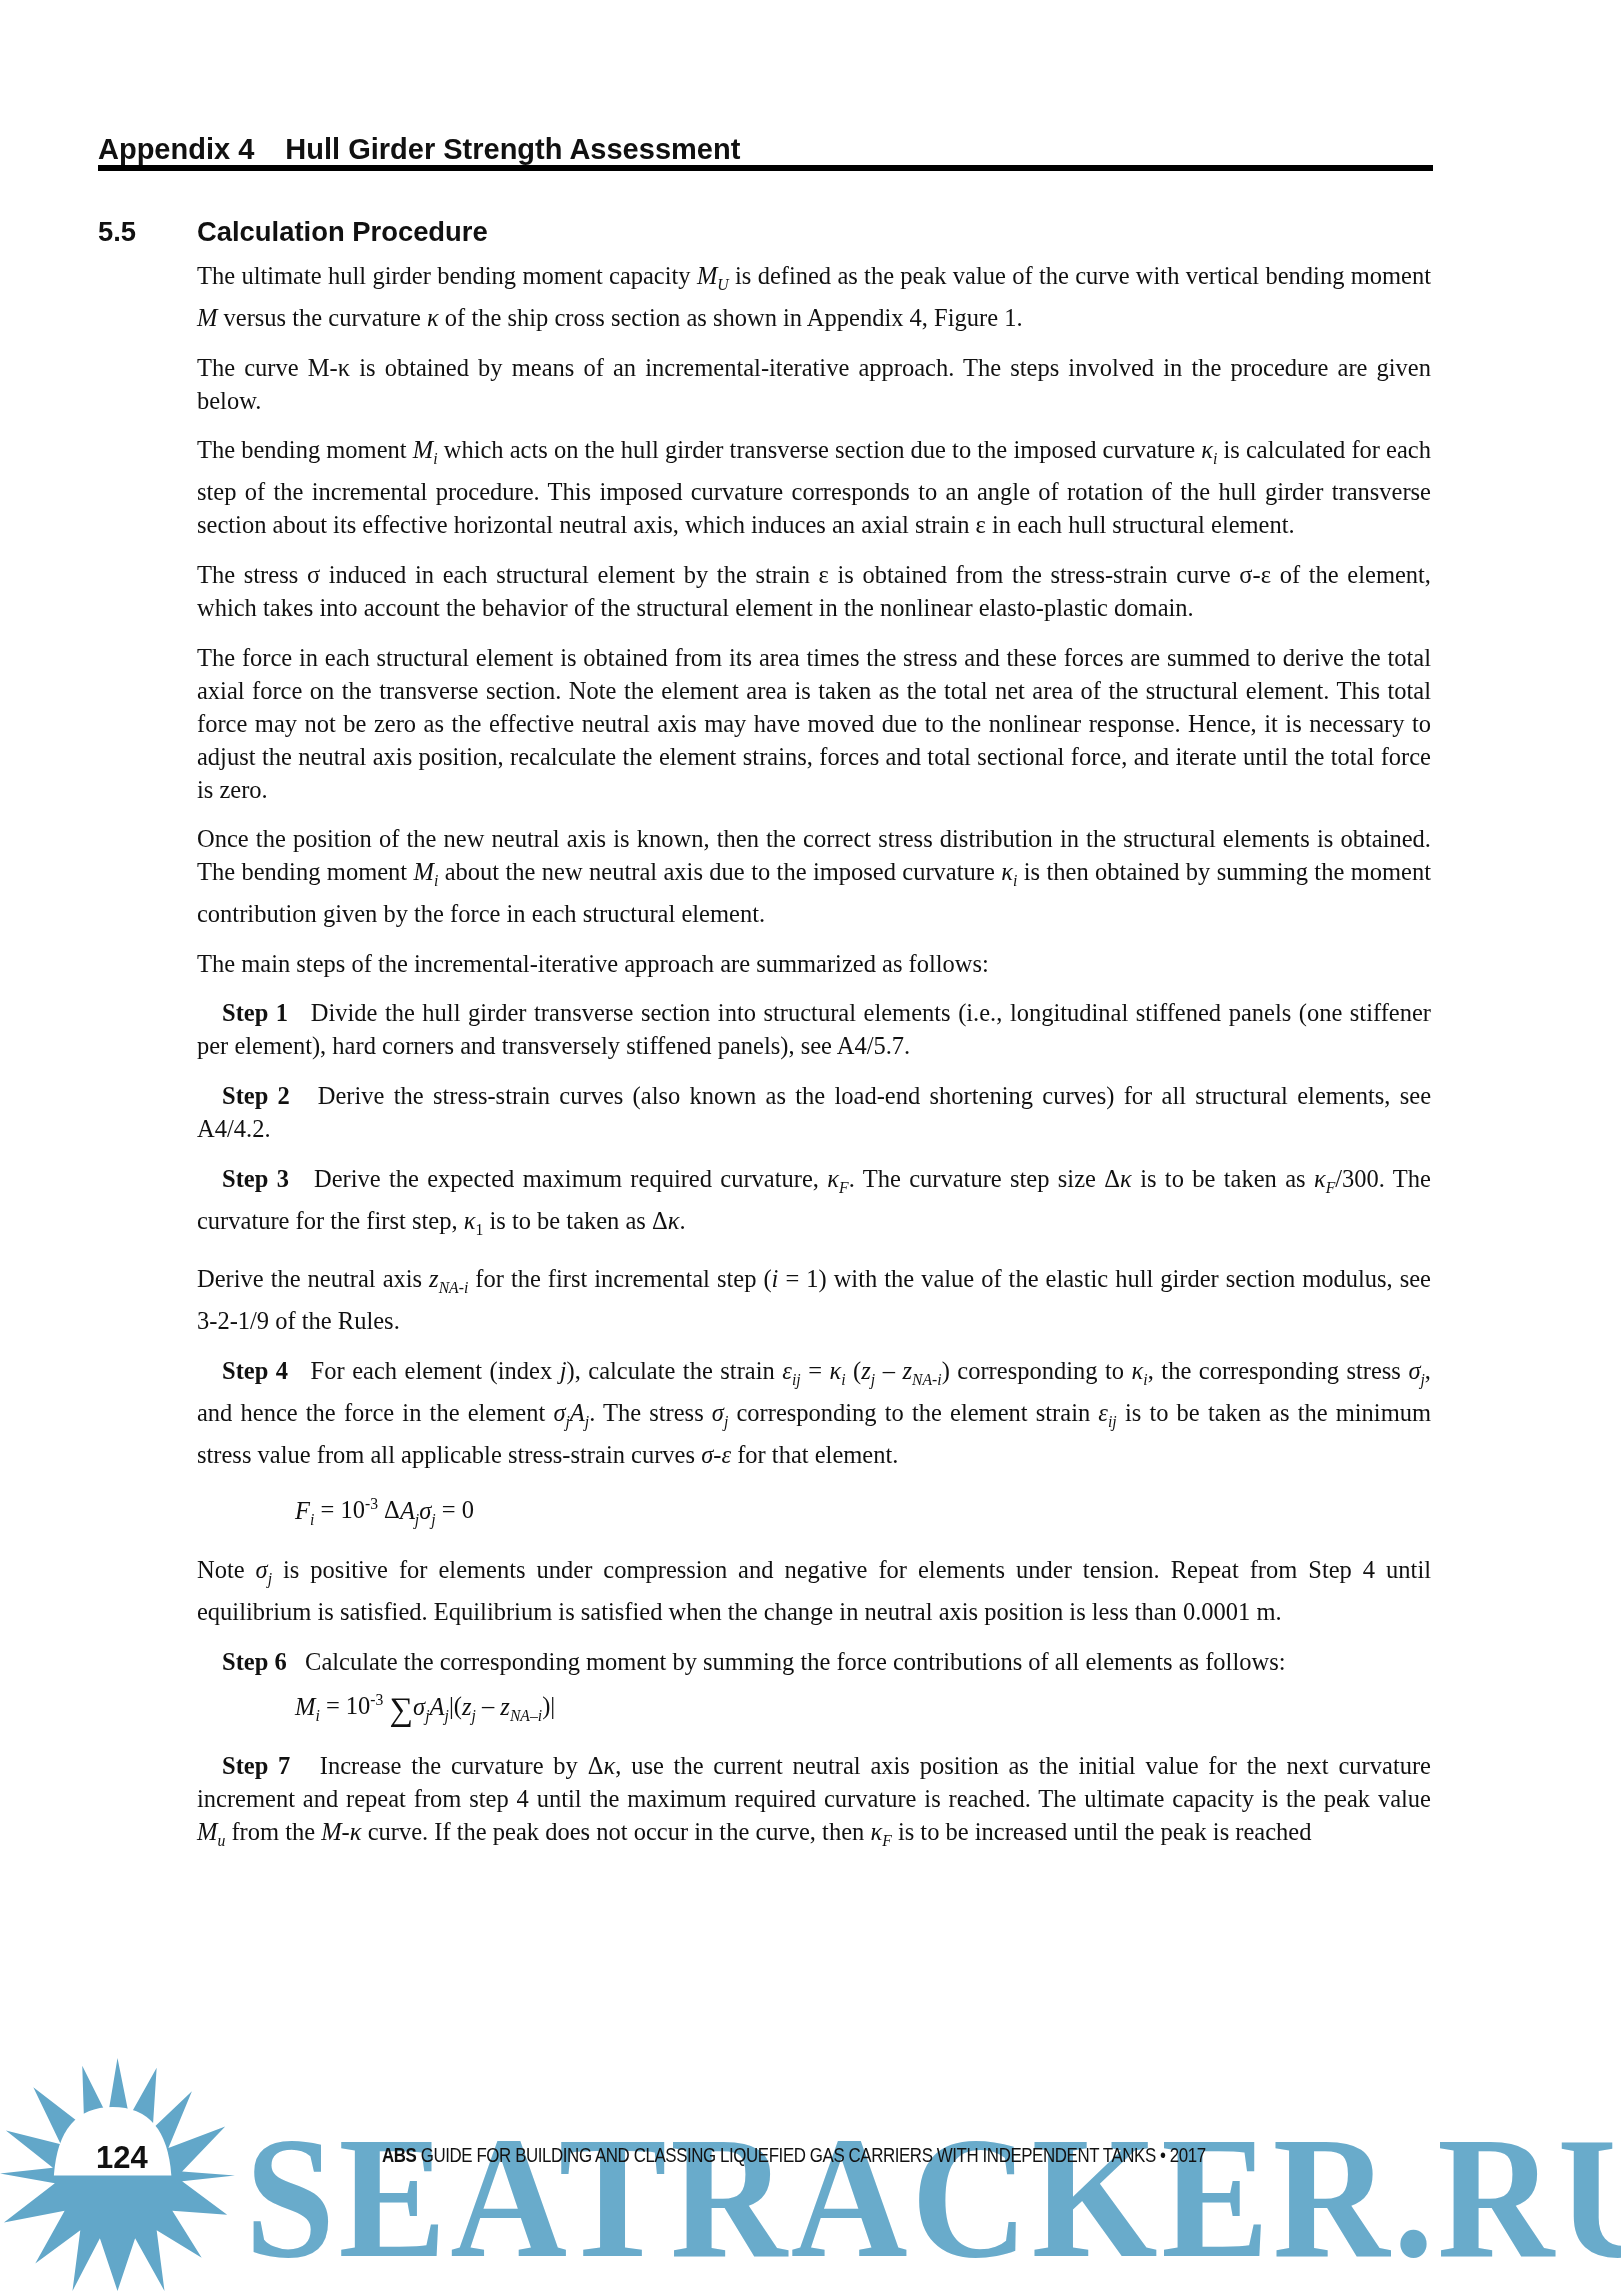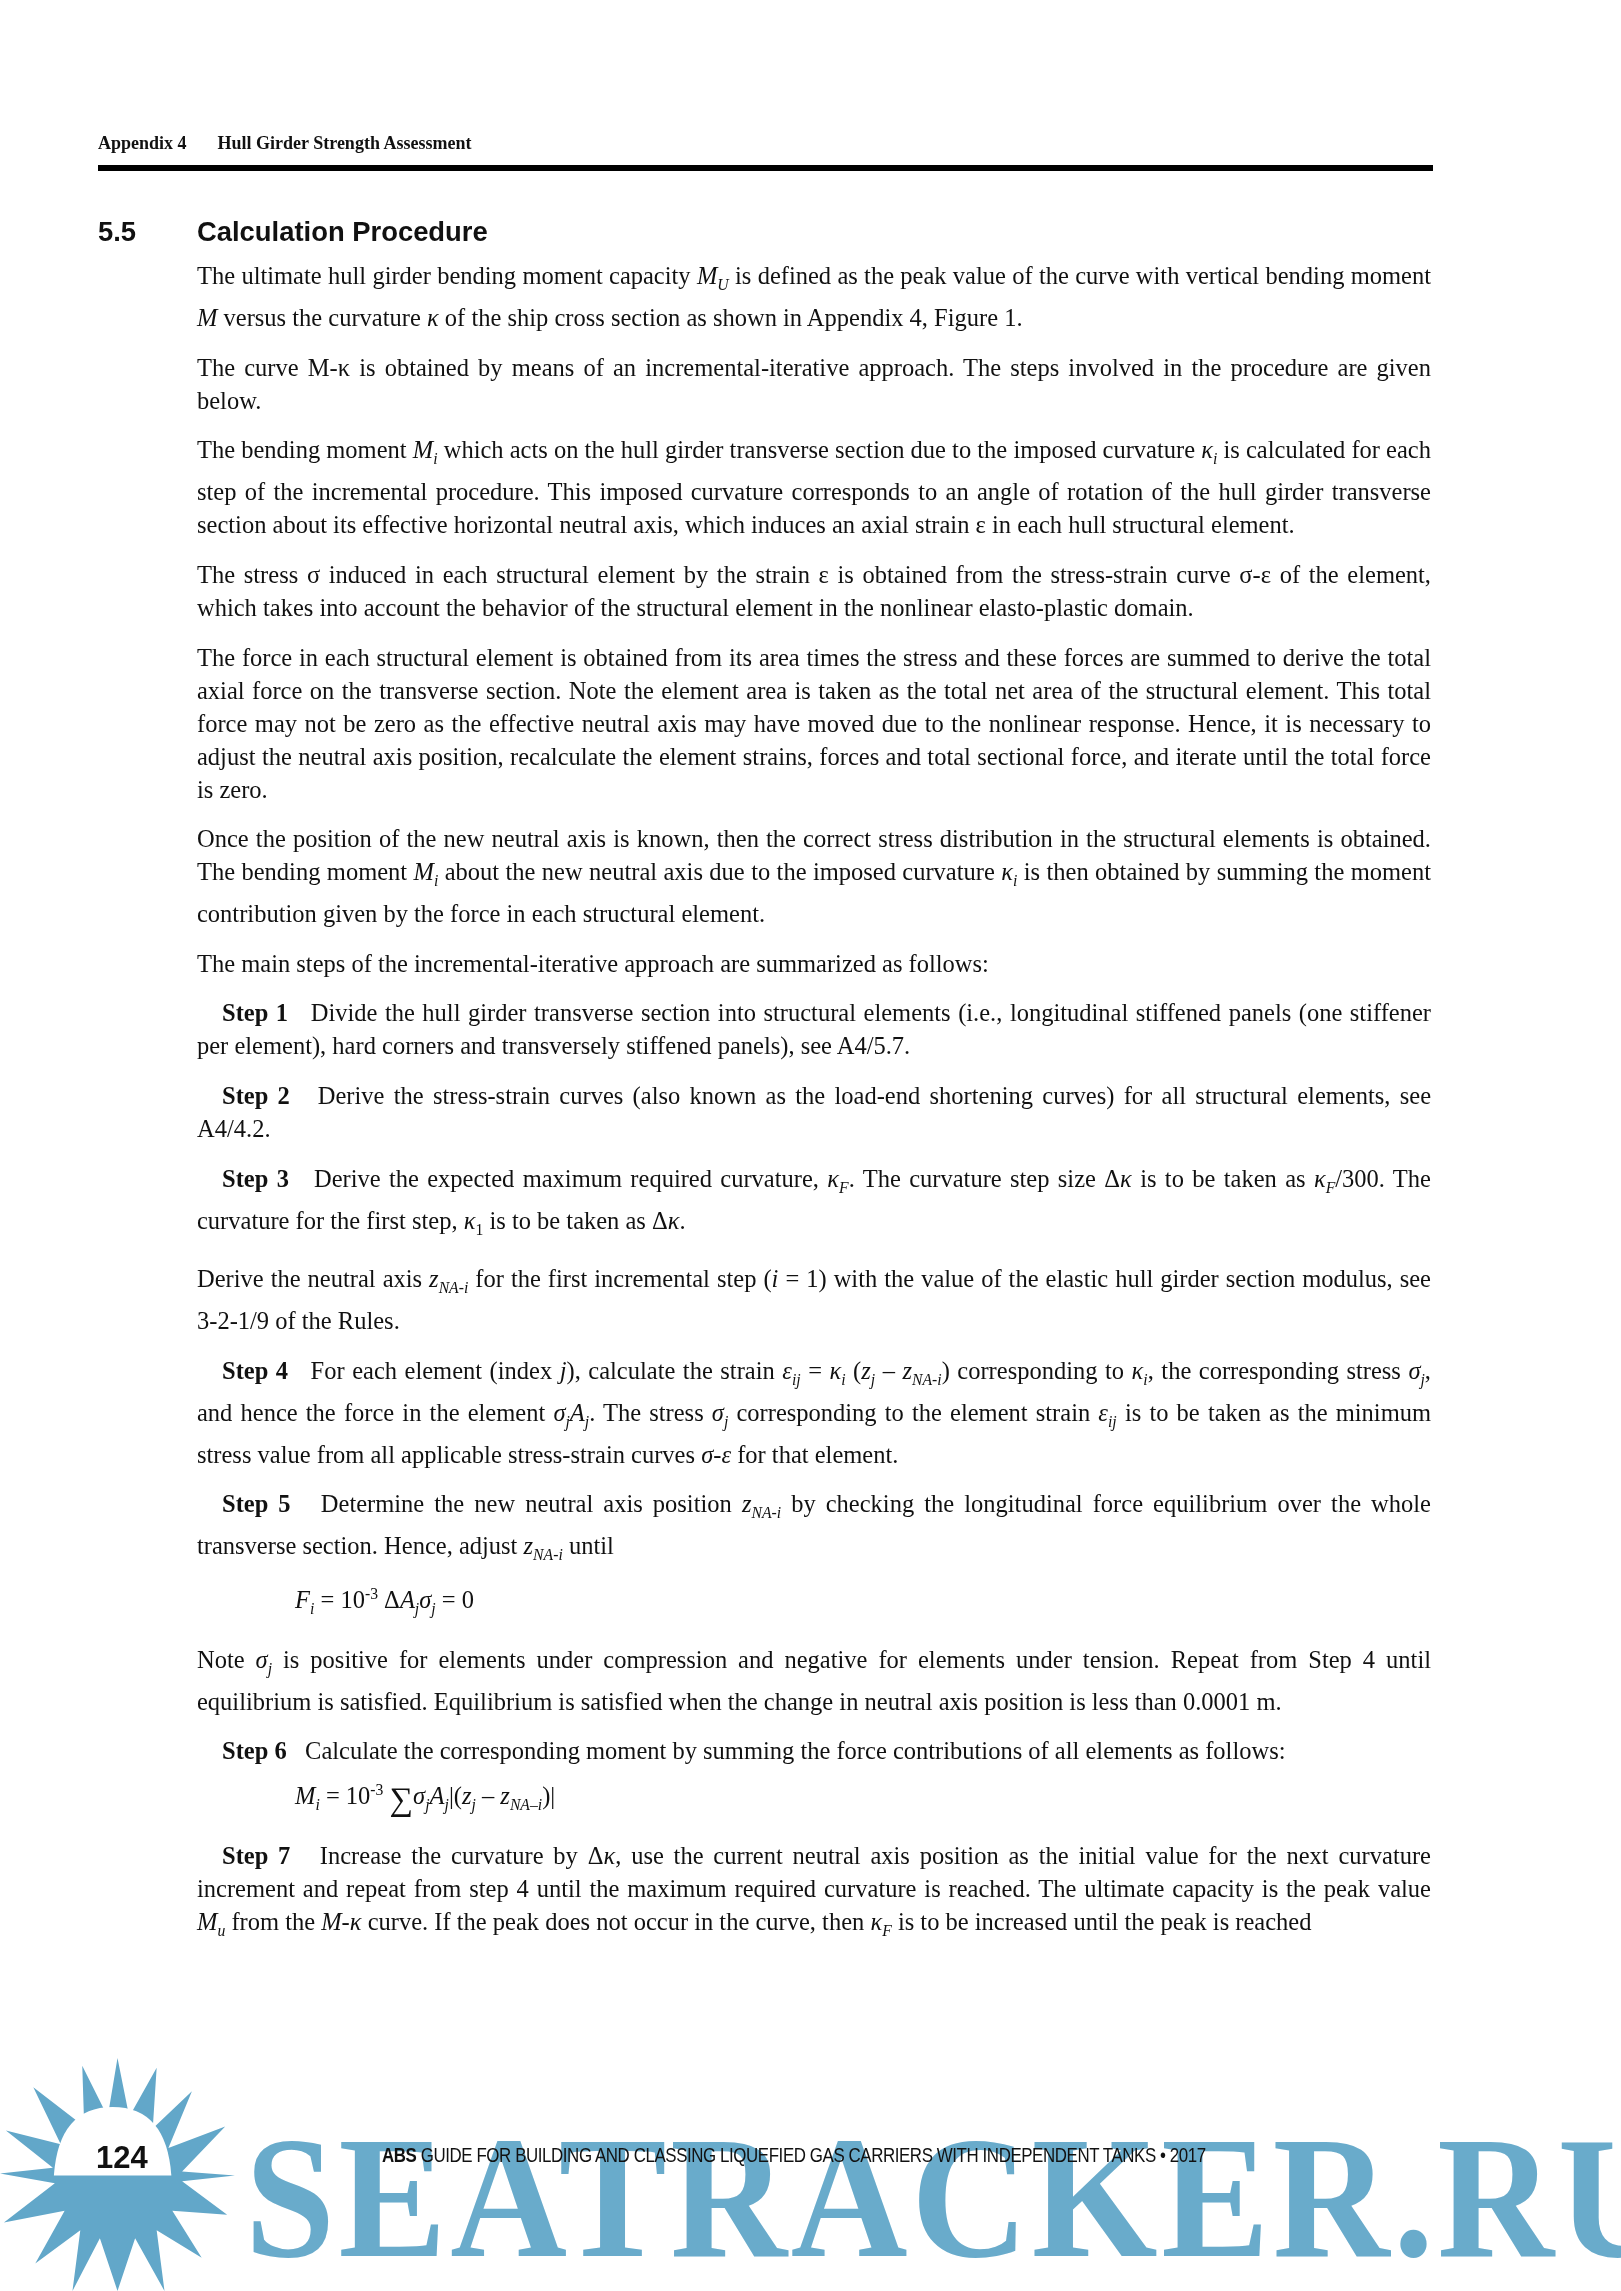--- a/index.html
+++ b/index.html
@@ -1,17 +1,17 @@
 <!DOCTYPE html>
 <html><head>
 <meta charset="utf-8">
 <style>
   html,body{margin:0;padding:0;background:#fff;}
   body{width:1621px;height:2292px;position:relative;overflow:hidden;font-family:"Liberation Serif",serif;color:#111;}
-  .hdr{position:absolute;left:98px;top:133px;width:1335px;font-family:Liberation Serif, serif;font-weight:bold;font-size:18px;}
+  .hdr{position:absolute;left:98px;top:133px;width:1335px;font-family:Liberation Sans, sans-serif;font-weight:bold;font-size:29px;}
   .hdr .gap{display:inline-block;width:31px;}
   .hdr-rule{position:absolute;left:98px;top:165px;width:1335px;height:5.9px;background:#000;}
   .sec{position:absolute;left:98px;top:216px;font-family:"Liberation Sans",sans-serif;font-weight:bold;font-size:27.4px;}
   .sec .num{display:inline-block;width:99px;}
   .body{position:absolute;left:197px;top:259px;width:1234px;font-size:24.5px;line-height:33px;}
   .body p{margin:0 0 16.7px 0;text-align:justify;}
   .body b{font-weight:bold;margin-left:25px;}
   .eq{margin:5.9px 0 17.6px 98px;font-size:24.5px;}
   .sum{font-size:33px;vertical-align:-5.9px;}
   i{font-style:italic;}
@@ -42,21 +42,20 @@
   <p>The stress σ induced in each structural element by the strain ε is obtained from the stress-strain curve σ-ε of the element, which takes into account the behavior of the structural element in the nonlinear elasto-plastic domain.</p>
   <p>The force in each structural element is obtained from its area times the stress and these forces are summed to derive the total axial force on the transverse section. Note the element area is taken as the total net area of the structural element. This total force may not be zero as the effective neutral axis may have moved due to the nonlinear response. Hence, it is necessary to adjust the neutral axis position, recalculate the element strains, forces and total sectional force, and iterate until the total force is zero.</p>
   <p>Once the position of the new neutral axis is known, then the correct stress distribution in the structural elements is obtained. The bending moment <i>M<sub>i</sub></i> about the new neutral axis due to the imposed curvature <i>κ<sub>i</sub></i> is then obtained by summing the moment contribution given by the force in each structural element.</p>
   <p>The main steps of the incremental-iterative approach are summarized as follows:</p>
 
   <p><b>Step 1</b>&nbsp;&nbsp; <span>Divide the hull girder transverse section into structural elements (i.e., longitudinal stiffened panels (one stiffener per element), hard corners and transversely stiffened panels), see A4/5.7.</span></p>
   <p><b>Step 2</b>&nbsp;&nbsp; <span>Derive the stress-strain curves (also known as the load-end shortening curves) for all structural elements, see A4/4.2.</span></p>
   <p><b>Step 3</b>&nbsp;&nbsp; Derive the expected maximum required curvature, <i>κ<sub>F</sub></i>. The curvature step size Δ<i>κ</i> is to be taken as <i>κ<sub>F</sub></i>/300. The curvature for the first step, <i>κ</i><sub>1</sub> is to be taken as Δ<i>κ</i>.</p>
   <p>Derive the neutral axis <i>z<sub>NA-i</sub></i> for the first incremental step (<i>i</i> = 1) with the value of the elastic hull girder section modulus, see 3-2-1/9 of the Rules.</p>
   <p><b>Step 4</b>&nbsp;&nbsp; For each element (index <i>j</i>), calculate the strain <i>ε<sub>ij</sub></i> = <i>κ<sub>i</sub></i> (<i>z<sub>j</sub></i> – <i>z<sub>NA-i</sub></i>) corresponding to <i>κ<sub>i</sub></i>, the corresponding stress <i>σ<sub>j</sub></i>, and hence the force in the element <i>σ<sub>j</sub>A<sub>j</sub></i>. The stress <i>σ<sub>j</sub></i> corresponding to the element strain <i>ε<sub>ij</sub></i> is to be taken as the minimum stress value from all applicable stress-strain curves <i>σ-ε</i> for that element.</p>
-  <p style="margin-bottom:5.9px"><b>Step 5</b>&nbsp;&nbsp; Determine the new neutral axis position <i>z<sub>NA-i</sub></i> by checking the longitudinal force equilibrium over the whole transverse section. Hence, adjust <i>z<sub>NA-i</sub></i> until</p>
   <div class="eq"><i>F<sub>i</sub></i> = 10<sup>-3</sup> Δ<i>A<sub>j</sub>σ<sub>j</sub></i> = 0</div>
   <p>Note <i>σ<sub>j</sub></i> is positive for elements under compression and negative for elements under tension. Repeat from Step 4 until equilibrium is satisfied. Equilibrium is satisfied when the change in neutral axis position is less than 0.0001 m.</p>
   <p style="margin-bottom:5.9px"><b>Step 6</b>&nbsp;&nbsp; <span>Calculate the corresponding moment by summing the force contributions of all elements as follows:</span></p>
   <div class="eq"><i>M<sub>i</sub></i> = 10<sup>-3</sup> <span class="sum">∑</span><i>σ<sub>j</sub>A<sub>j</sub></i>|(<i>z<sub>j</sub></i> – <i>z<sub>NA–i</sub></i>)|</div>
   <p><b>Step 7</b>&nbsp;&nbsp; Increase the curvature by Δ<i>κ</i>, use the current neutral axis position as the initial value for the next curvature increment and repeat from step 4 until the maximum required curvature is reached. The ultimate capacity is the peak value <i>M<sub>u</sub></i> from the <i>M-κ</i> curve. If the peak does not occur in the curve, then <i>κ<sub>F</sub></i> is to be increased until the peak is reached</p>
 </div>
 
 <div class="footer">
   <svg width="235" height="233" style="position:absolute;left:0;top:0" viewBox="0 0 240 238">
     <polygon fill="#62a7c9" points="120,0 132,60 160,10 156,72 196,34 172,92 230,70 186,116 240,120 186,126 232,160 176,156 206,204 160,176 168,238 138,184 120,238 102,184 74,238 82,176 36,210 66,156 4,168 56,128 0,118 54,112 6,74 62,88 34,30 86,70 84,8 110,60"></polygon>

